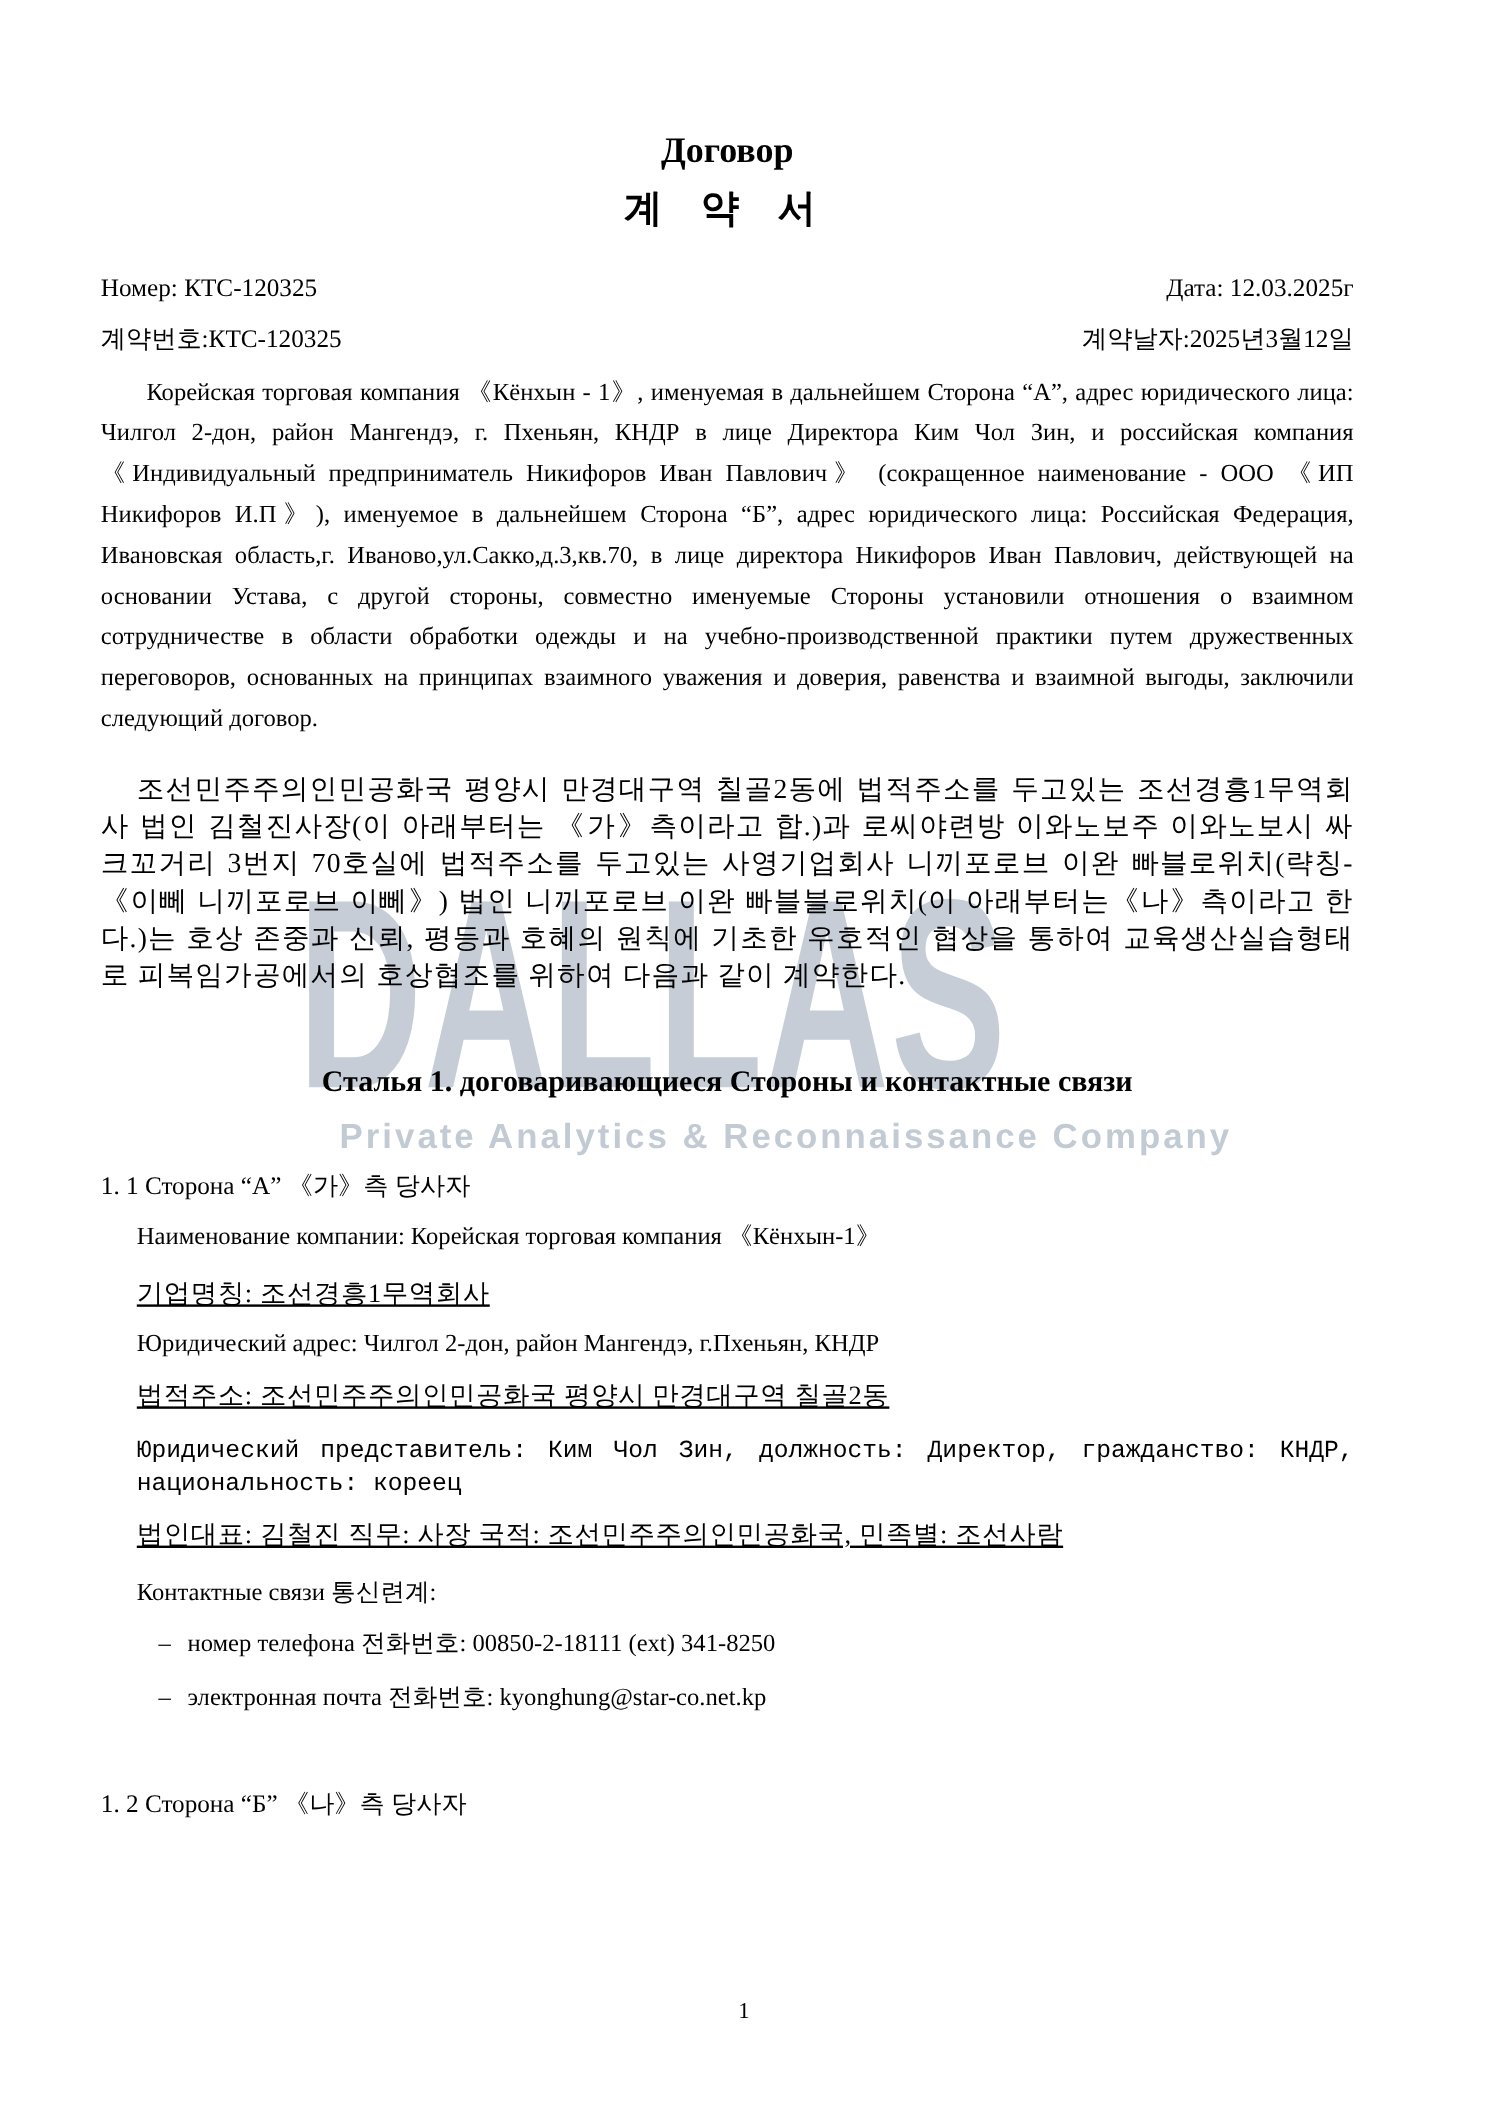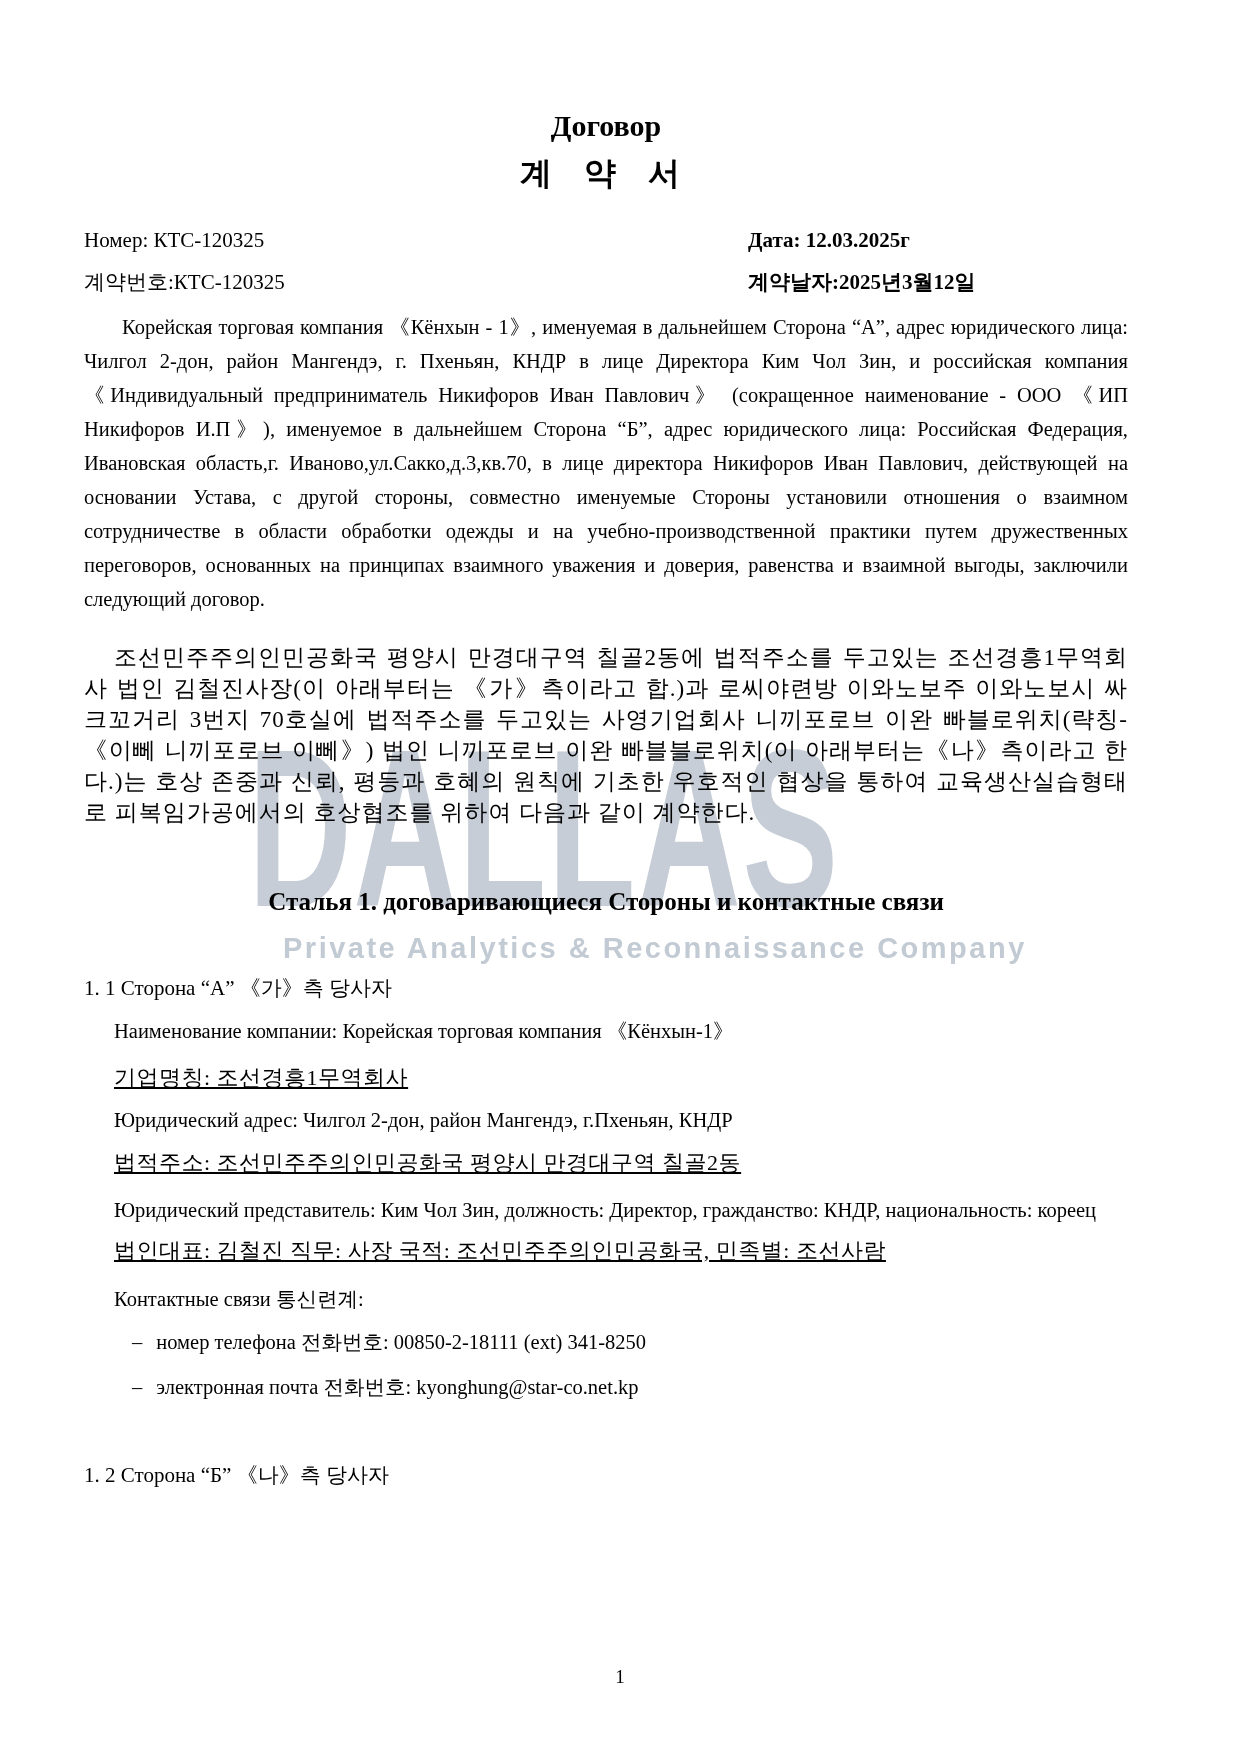--- a/index.html
+++ b/index.html
@@ -35,21 +35,21 @@
   }
   .doc-title-ko{
     margin-top:8px;text-align:center;
     font-weight:700;font-size:32px;line-height:1.25;
     letter-spacing:12px;
   }
   .meta-row{display:flex;font-size:21px;line-height:27px;}
   .meta-row.first{margin-top:34px;}
   .meta-row.second{margin-top:15px;}
   .meta-left{flex:1;}
-  .meta-right{width:380px;text-align:left;font-weight:bold;}
+  .meta-right{width:380px;text-align:right;}
   .preamble-ru{
     margin-top:14px;
     font-size:20.5px;line-height:34px;
     text-align:justify;text-indent:38px;
   }
   .preamble-ko{
     margin-top:26px;
     font-size:23px;line-height:31px;letter-spacing:1px;
     text-align:justify;text-indent:30px;
   }
@@ -63,21 +63,21 @@
   }
   .sec-title{margin-top:58px;font-size:21px;line-height:28px;}
   .sec-title.s12{margin-top:60px;}
   .field{margin-left:30px;font-size:20.5px;line-height:27px;}
   .field.ko{font-size:22px;line-height:30px;letter-spacing:0.5px;text-decoration:underline;}
   .field.just{text-align:justify;line-height:28px;}
   .f0{margin-top:16px;}
   .f1{margin-top:18px;}
   .f2{margin-top:14px;}
   .f3{margin-top:14px;}
-  .f4{margin-top:18px;}
+  .f4{margin-top:18px;font-family:Liberation Mono, monospace;}
   .f5{margin-top:12px;}
   .f6{margin-top:20px;}
   .contact{margin-left:48px;font-size:20.5px;line-height:27px;}
   .contact.c0{margin-top:16px;}
   .contact.c1{margin-top:18px;}
   .contact .dash{display:inline-block;margin-right:14px;}
   .page-num{
     position:absolute;left:0;top:1666px;width:100%;
     text-align:center;font-size:19px;z-index:1;
   }

